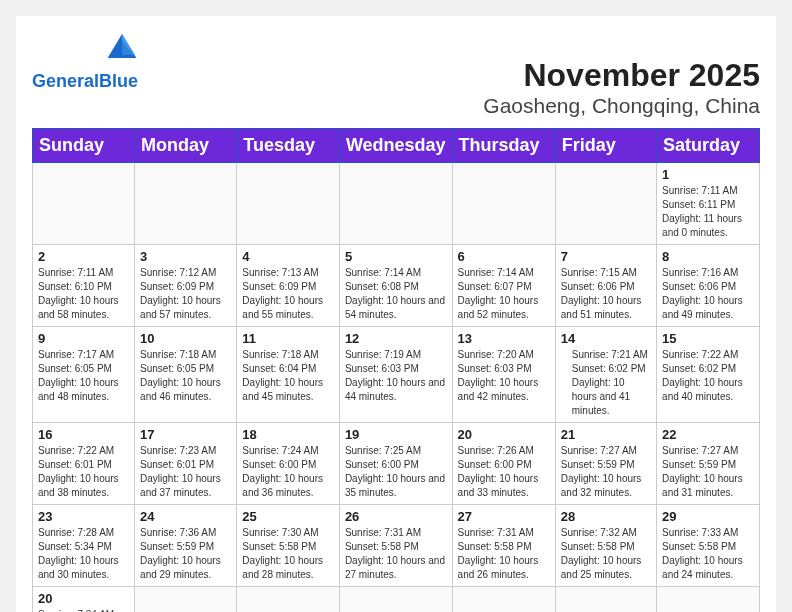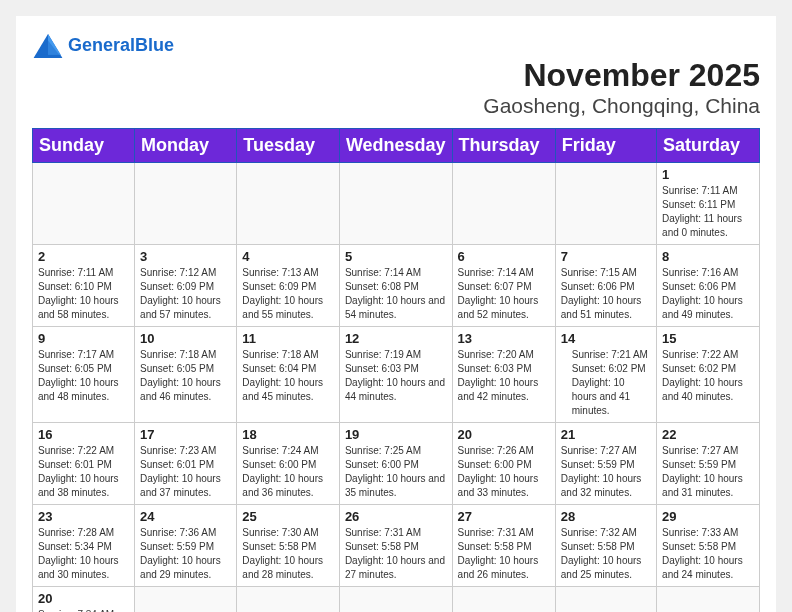--- a/index.html
+++ b/index.html
@@ -17,22 +17,23 @@
       padding: 16px;
     }
     .header {
       display: flex;
       justify-content: space-between;
       align-items: flex-start;
       margin-bottom: 10px;
     }
     .logo {
       display: flex;
-      align-items: center;
-      gap: 4px;
+      align-items: flex-end;
+      gap: 12px;
+      flex-direction: column;
     }
     .logo-text {
       font-size: 18px;
       color: #333;
       line-height: 1.1;
     }
     .logo-text span {
       color: #1a6bcc;
       font-weight: bold;
     }

